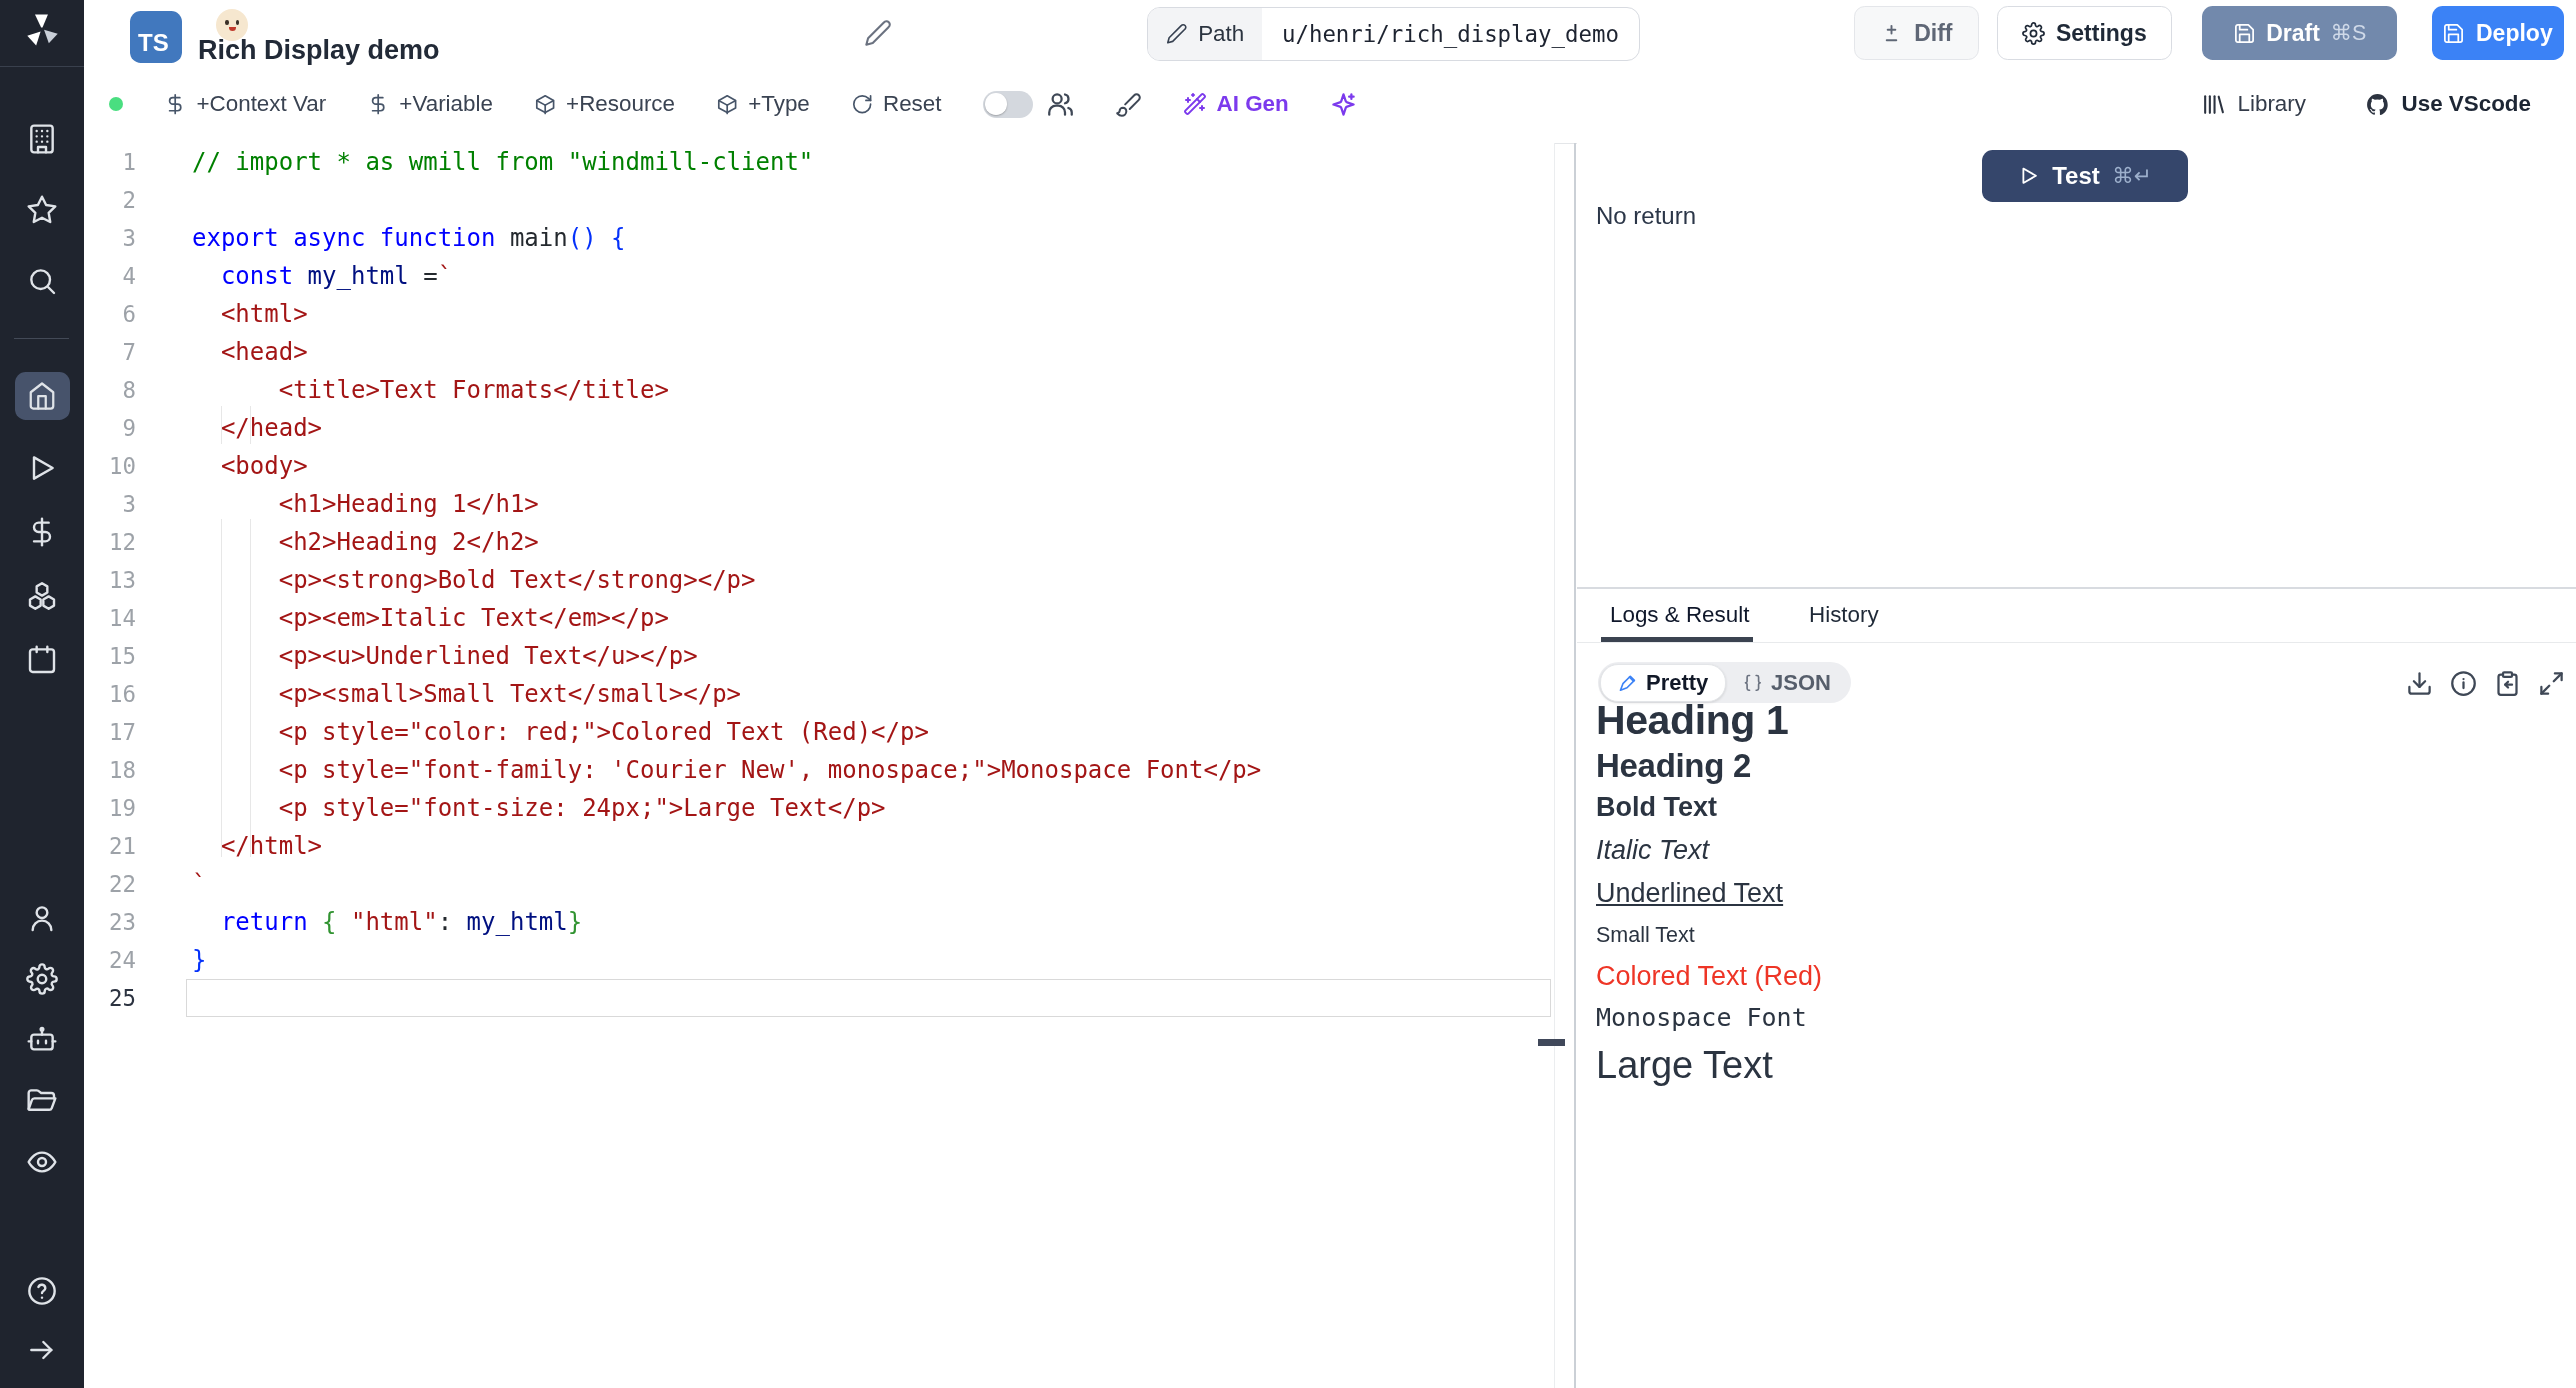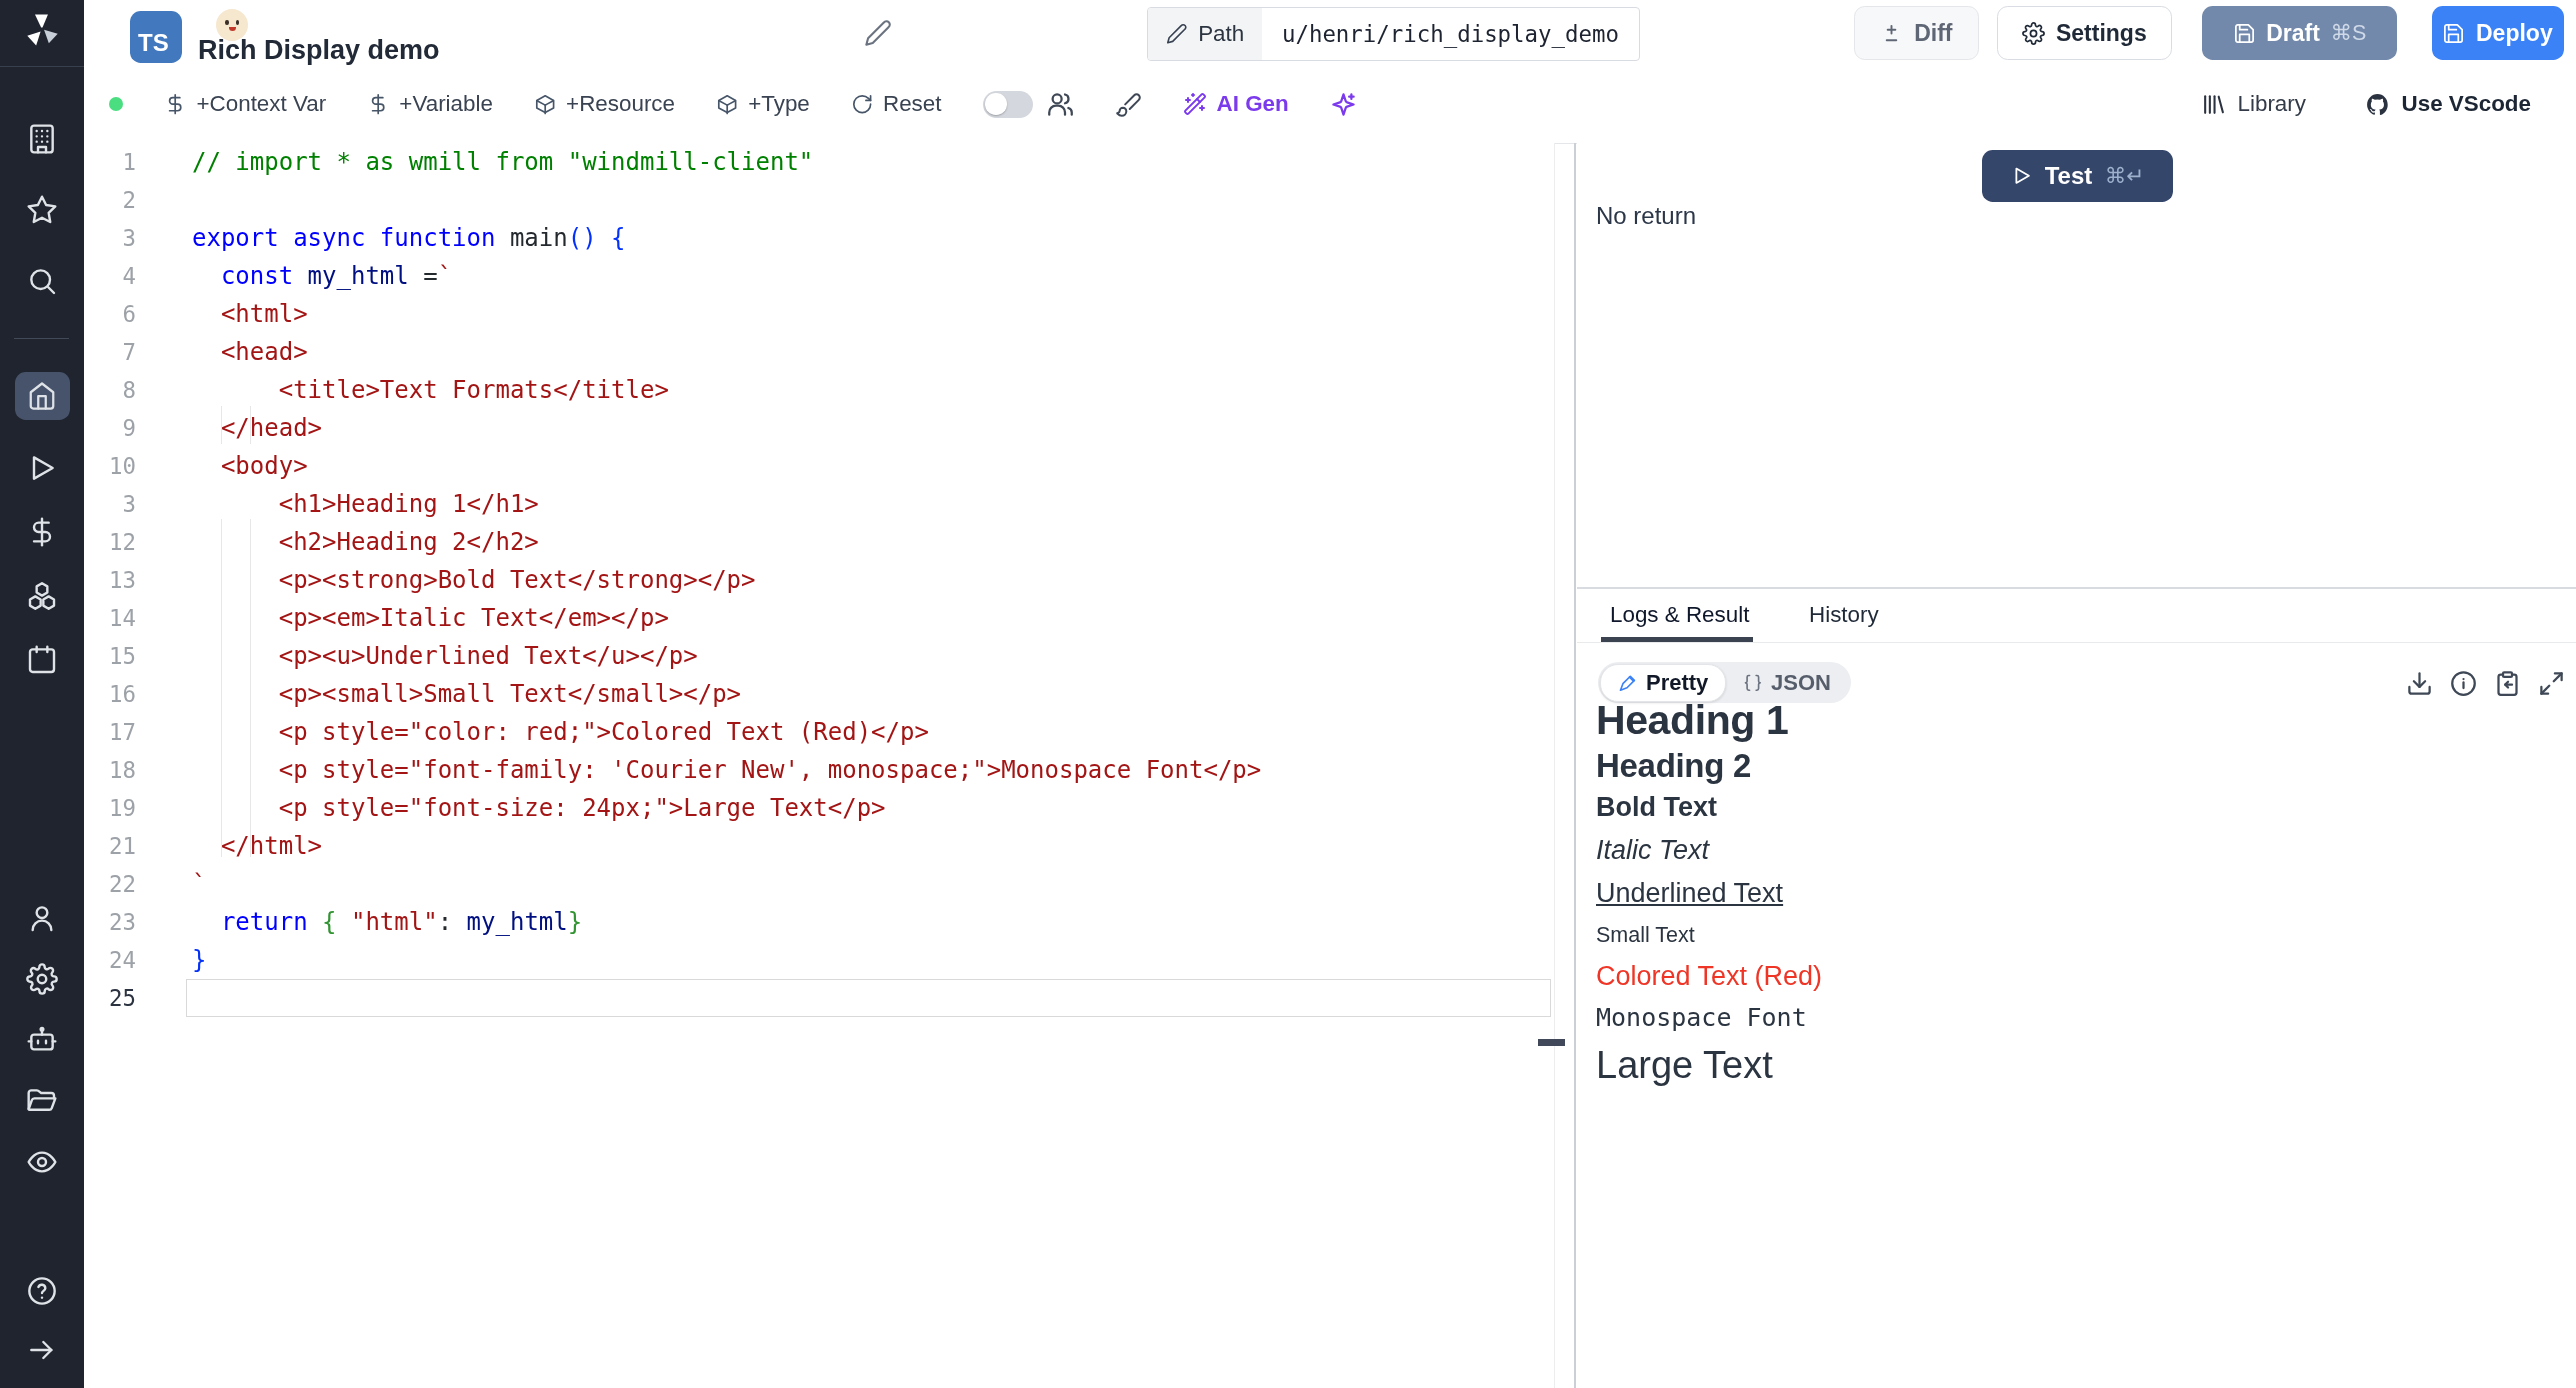--- a/index.html
+++ b/index.html
@@ -28,21 +28,21 @@
   .ts-badge{position:absolute;left:46px;top:10.7px;width:52px;height:52px;border-radius:10.7px;background:#4178be;
      color:#fff;font-weight:800;font-size:24px;display:flex;align-items:flex-end;padding:0 0 5.4px 8px;box-sizing:border-box;}
   .emoji-badge{position:absolute;left:86px;top:-1.8px;width:32px;height:32px;border-radius:50%;
      background:#f6e7cf;box-shadow:0 0 0 2.7px #fff;}
   .emoji-badge .eye{position:absolute;top:11.6px;width:3.6px;height:4.5px;border-radius:50%;background:#3a3028;}
   .emoji-badge .eye.l{left:9px}.emoji-badge .eye.r{left:19.7px}
   .emoji-badge .mouth{position:absolute;left:13.4px;top:18px;width:6.3px;height:4.5px;border-radius:0 0 6.3px 6.3px;background:#c0392b;}
   .page-title{position:absolute;left:114px;top:17px;font-size:27px;font-weight:700;color:#222a37;}
   .edit-pencil{position:absolute;left:780px;top:19px;width:28px;height:28px;color:#6b7280;cursor:pointer;}
   .edit-pencil svg{width:28px;height:28px;}
-  .path-chip{position:absolute;left:1063px;top:7.2px;height:52px;border:1.8px solid #d8dbe1;border-radius:4px;
+  .path-chip{position:absolute;left:1063px;top:7.2px;height:52px;border:1.8px solid #d8dbe1;border-radius:13px;
      display:flex;align-items:stretch;overflow:hidden;background:#fff;cursor:text;justify-content:center;}
   .path-chip .path-left{display:flex;align-items:center;gap:10.7px;background:#f3f4f6;padding:0 18px;
      color:#2b3440;font-size:22.4px;font-weight:500;}
   .path-left svg{width:21.5px;height:21.5px;color:#374151;}
   .path-chip .path-value{display:flex;align-items:center;padding:0 19.7px;
      font-family:"DejaVu Sans Mono",monospace;font-size:22.4px;color:#1d2330;}
   .hbtn{position:absolute;top:6.3px;height:54px;border-radius:10.7px;display:flex;align-items:center;justify-content:center;
      gap:10.7px;font-size:23px;font-weight:600;cursor:pointer;box-sizing:border-box;}
   .hbtn svg{width:23px;height:23px;}
   .btn-diff{right:597px;width:125px;background:#f7f8f9;border:1.8px solid #e4e6ea;color:#5f6776;}
@@ -90,21 +90,21 @@
   .guide{position:absolute;width:0.9px;background:#e7e7e7;z-index:2;}
   .cursor-marker{position:absolute;left:1454px;top:896px;width:27px;height:7.2px;background:#40485a;z-index:3;}
   .editor-right-border{position:absolute;left:1554px;top:143px;width:0.9px;bottom:0;background:#ebedef;}
 
   
   .v-divider{position:absolute;left:1574px;top:143px;width:1.8px;bottom:0;background:#cbd0d6;cursor:col-resize;}
   .h-divider{position:absolute;left:1577px;right:0;top:587px;height:1.8px;background:#d8dbe0;cursor:row-resize;}
 
   
   .run-panel{position:absolute;left:1577px;top:143px;right:0;height:444px;background:#fff;}
-  .test-btn{position:absolute;left:405px;top:7.2px;width:191px;height:52px;border-radius:10.7px;background:#35466b;
+  .test-btn{position:absolute;left:405px;top:7.2px;width:206px;height:52px;border-radius:10.7px;background:#35466b;
      display:flex;align-items:center;justify-content:center;gap:12.5px;cursor:pointer;}
   .test-btn svg{width:21.5px;height:21.5px;color:#fff;}
   .test-label{color:#fff;font-size:24px;font-weight:700;}
   .test-shortcut{color:#9db0cc;font-size:21.5px;}
   .no-inputs{position:absolute;left:19px;top:59px;font-size:24px;color:#2b3648;}
 
   
   .result-panel{position:absolute;left:1577px;top:589px;right:0;bottom:0;background:#fff;border-radius:24px;}
   .tabs{position:absolute;left:0;top:0;right:0;height:53px;border-bottom:0.9px solid #e8eaec;}
   .tab{position:absolute;top:0;height:52px;display:flex;align-items:center;font-size:22.4px;cursor:pointer;color:#1f2937;}

